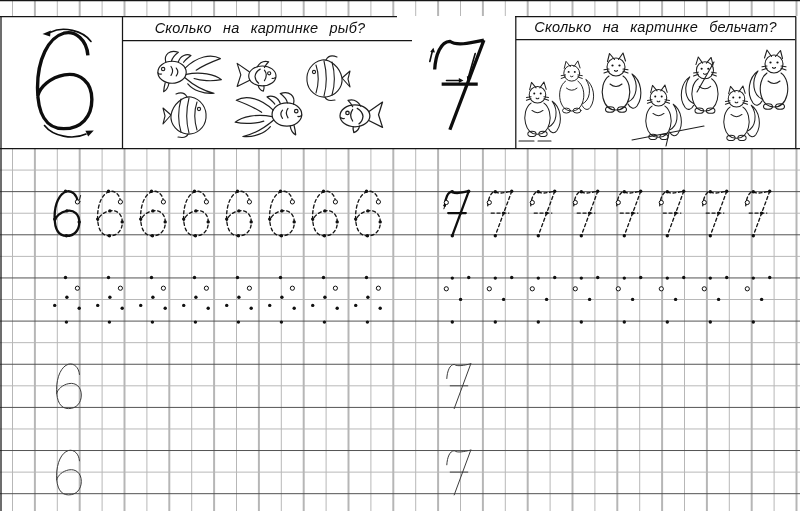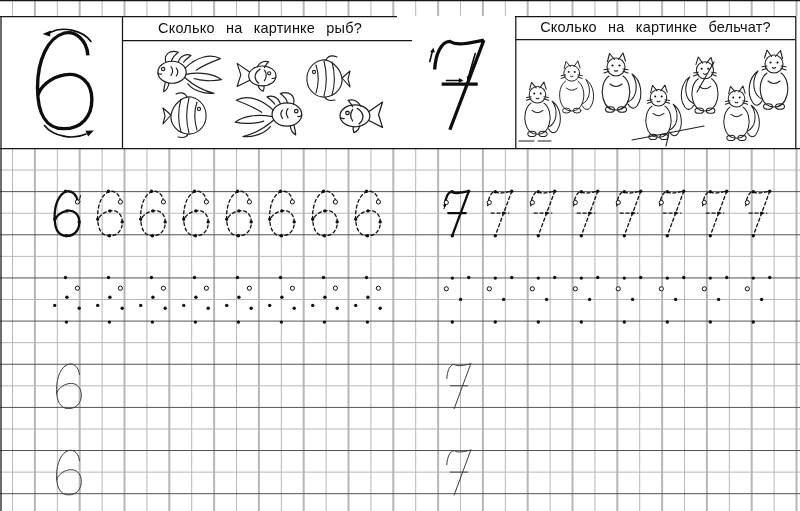--- a/index.html
+++ b/index.html
@@ -11,21 +11,21 @@
   .solidS{stroke:#0f0f0f;stroke-width:2.3;fill:none;stroke-linecap:round;}
   .thinS{stroke:#3c3c3c;stroke-width:1;fill:none;stroke-linecap:round;}
   .thinA{stroke:#141414;stroke-width:1;fill:none;stroke-linecap:round;}
   .d{fill:#101010;stroke:none;}
   .oc{fill:#ffffff;stroke:#101010;stroke-width:1;}
   .ah{fill:#0d0d0d;stroke:none;}
   .arrow{stroke:#0d0d0d;stroke-width:1.6;fill:none;stroke-linecap:round;}
   .border{stroke:#161616;stroke-width:1.25;fill:none;}
   .art{stroke:#1f1f1f;stroke-width:1.1;fill:none;stroke-linecap:round;stroke-linejoin:round;}
   .question{position:absolute;font-size:14.5px;color:#101010;text-align:center;
-            word-spacing:7px;letter-spacing:.2px;white-space:nowrap;}
+            word-spacing:7px;letter-spacing:.2px;white-space:nowrap;font-style:italic;}
 </style>
 </head>
 <body>
 
 <div class="page">
 
 <svg width="800" height="511" viewBox="0 0 800 511">
   <defs>
 
     <pattern id="gm" x="12" y="148" width="44.8" height="43.15" patternUnits="userSpaceOnUse">

